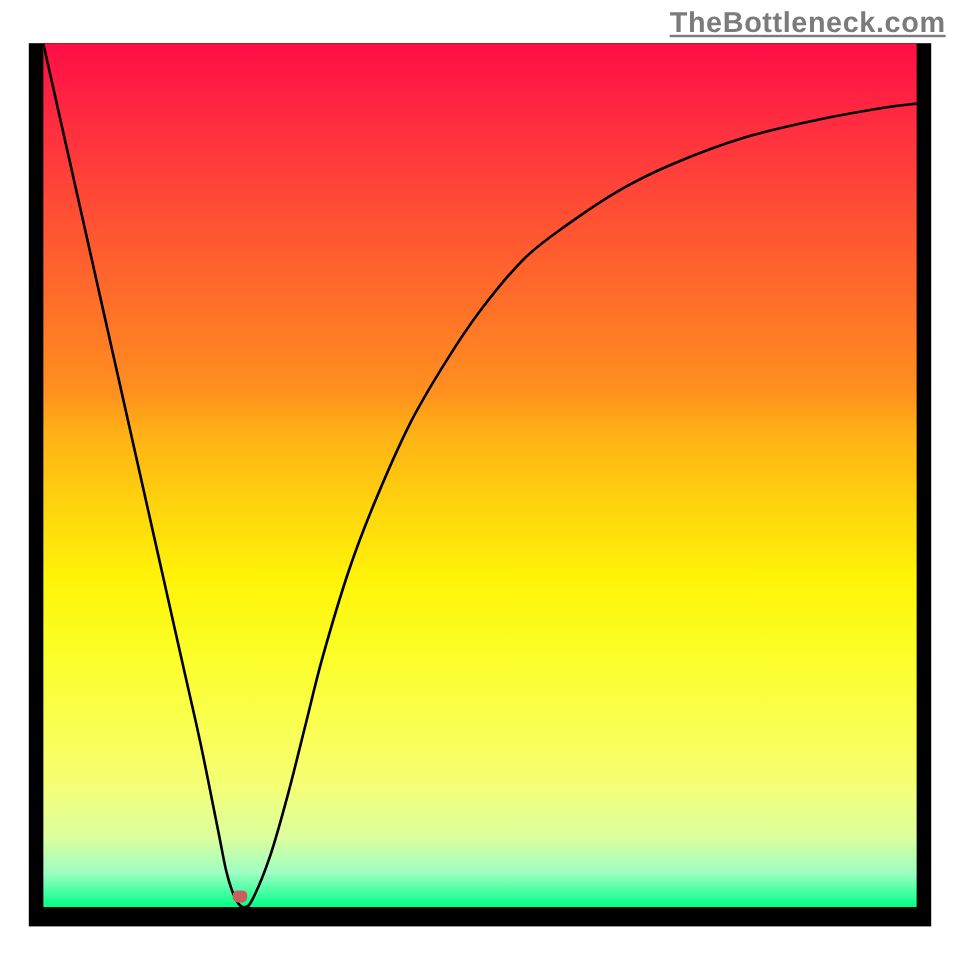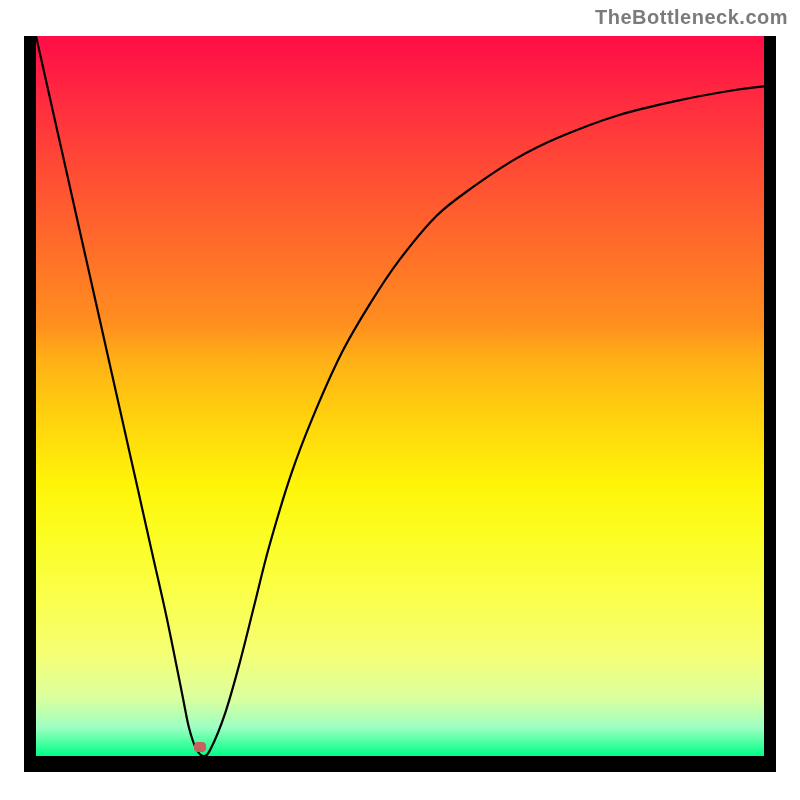--- a/index.html
+++ b/index.html
@@ -13,25 +13,26 @@
   }
   .frame {
     position: relative;
     width: 800px;
     height: 800px;
   }
   .watermark {
     position: absolute;
     top: 6px;
     right: 12px;
-    font-size: 20px;
+    font-size: 24px;
     font-weight: 600;
     color: #7b7b7b;
     letter-spacing: 0.5px;
     z-index: 10;
+    text-decoration: underline;
   }
   .plot-outer {
     position: absolute;
     left: 24px;
     top: 36px;
     width: 752px;
     height: 736px;
     background: #000000;
   }
   .plot-inner {

